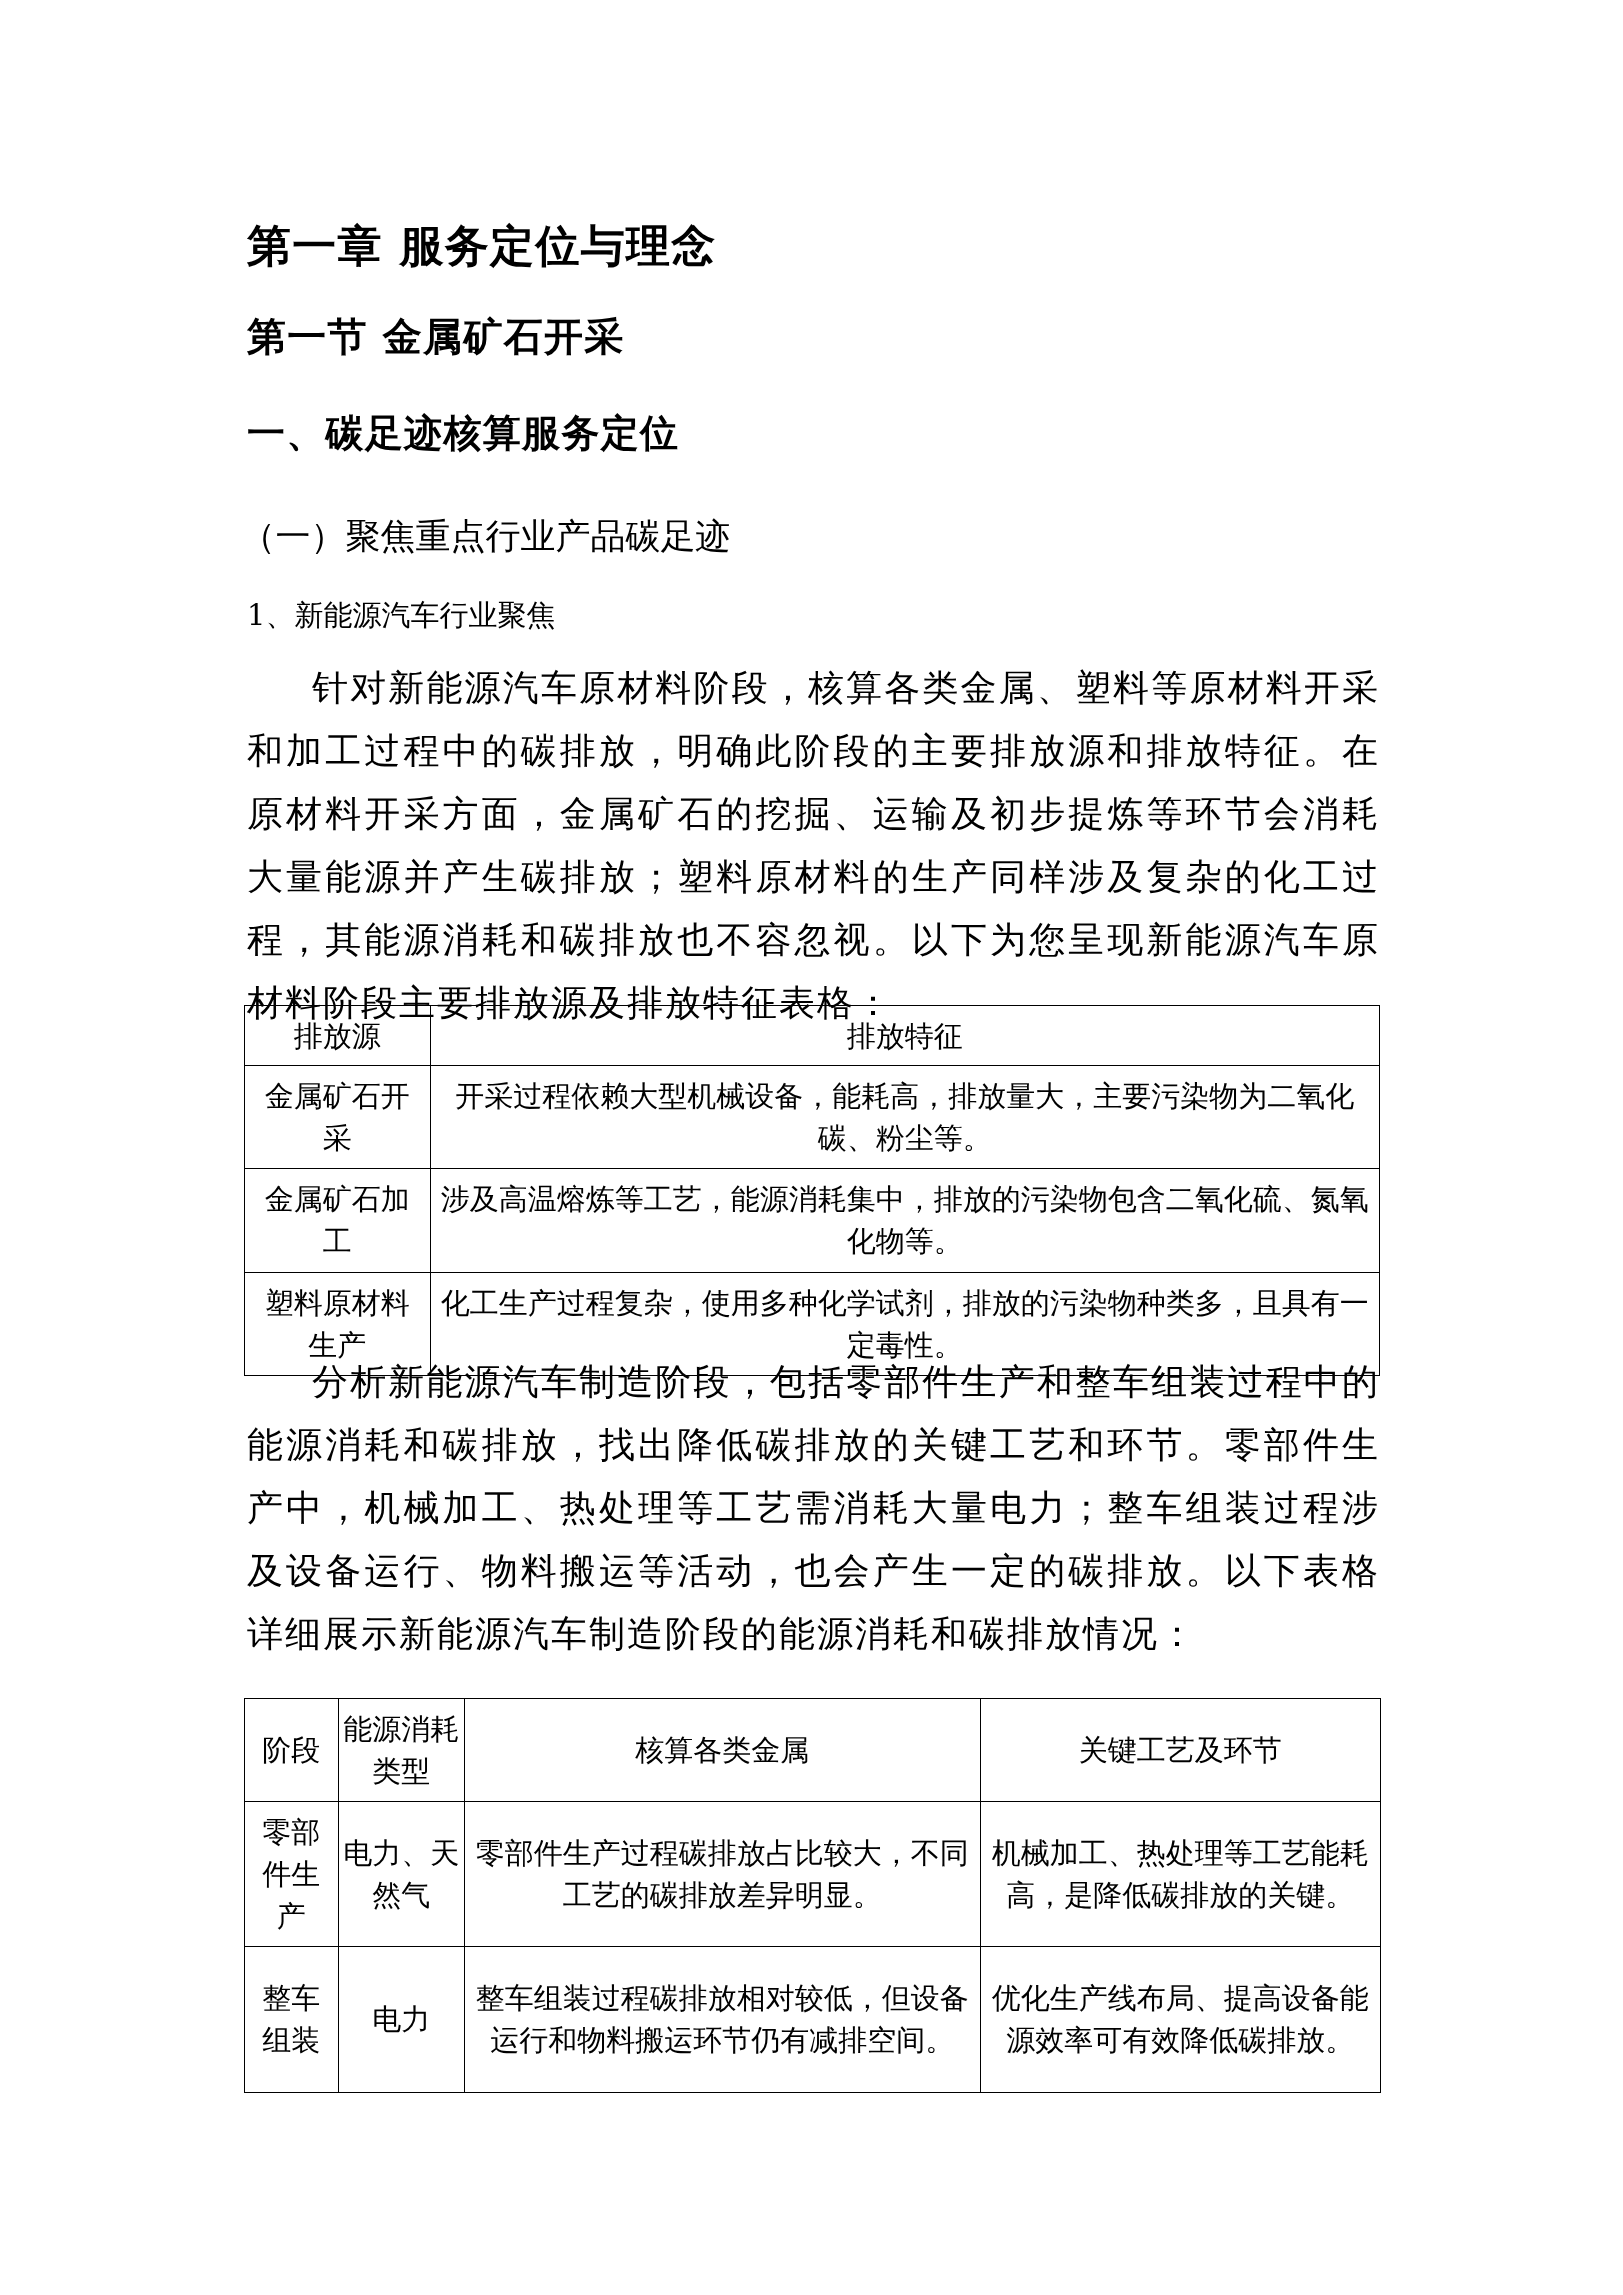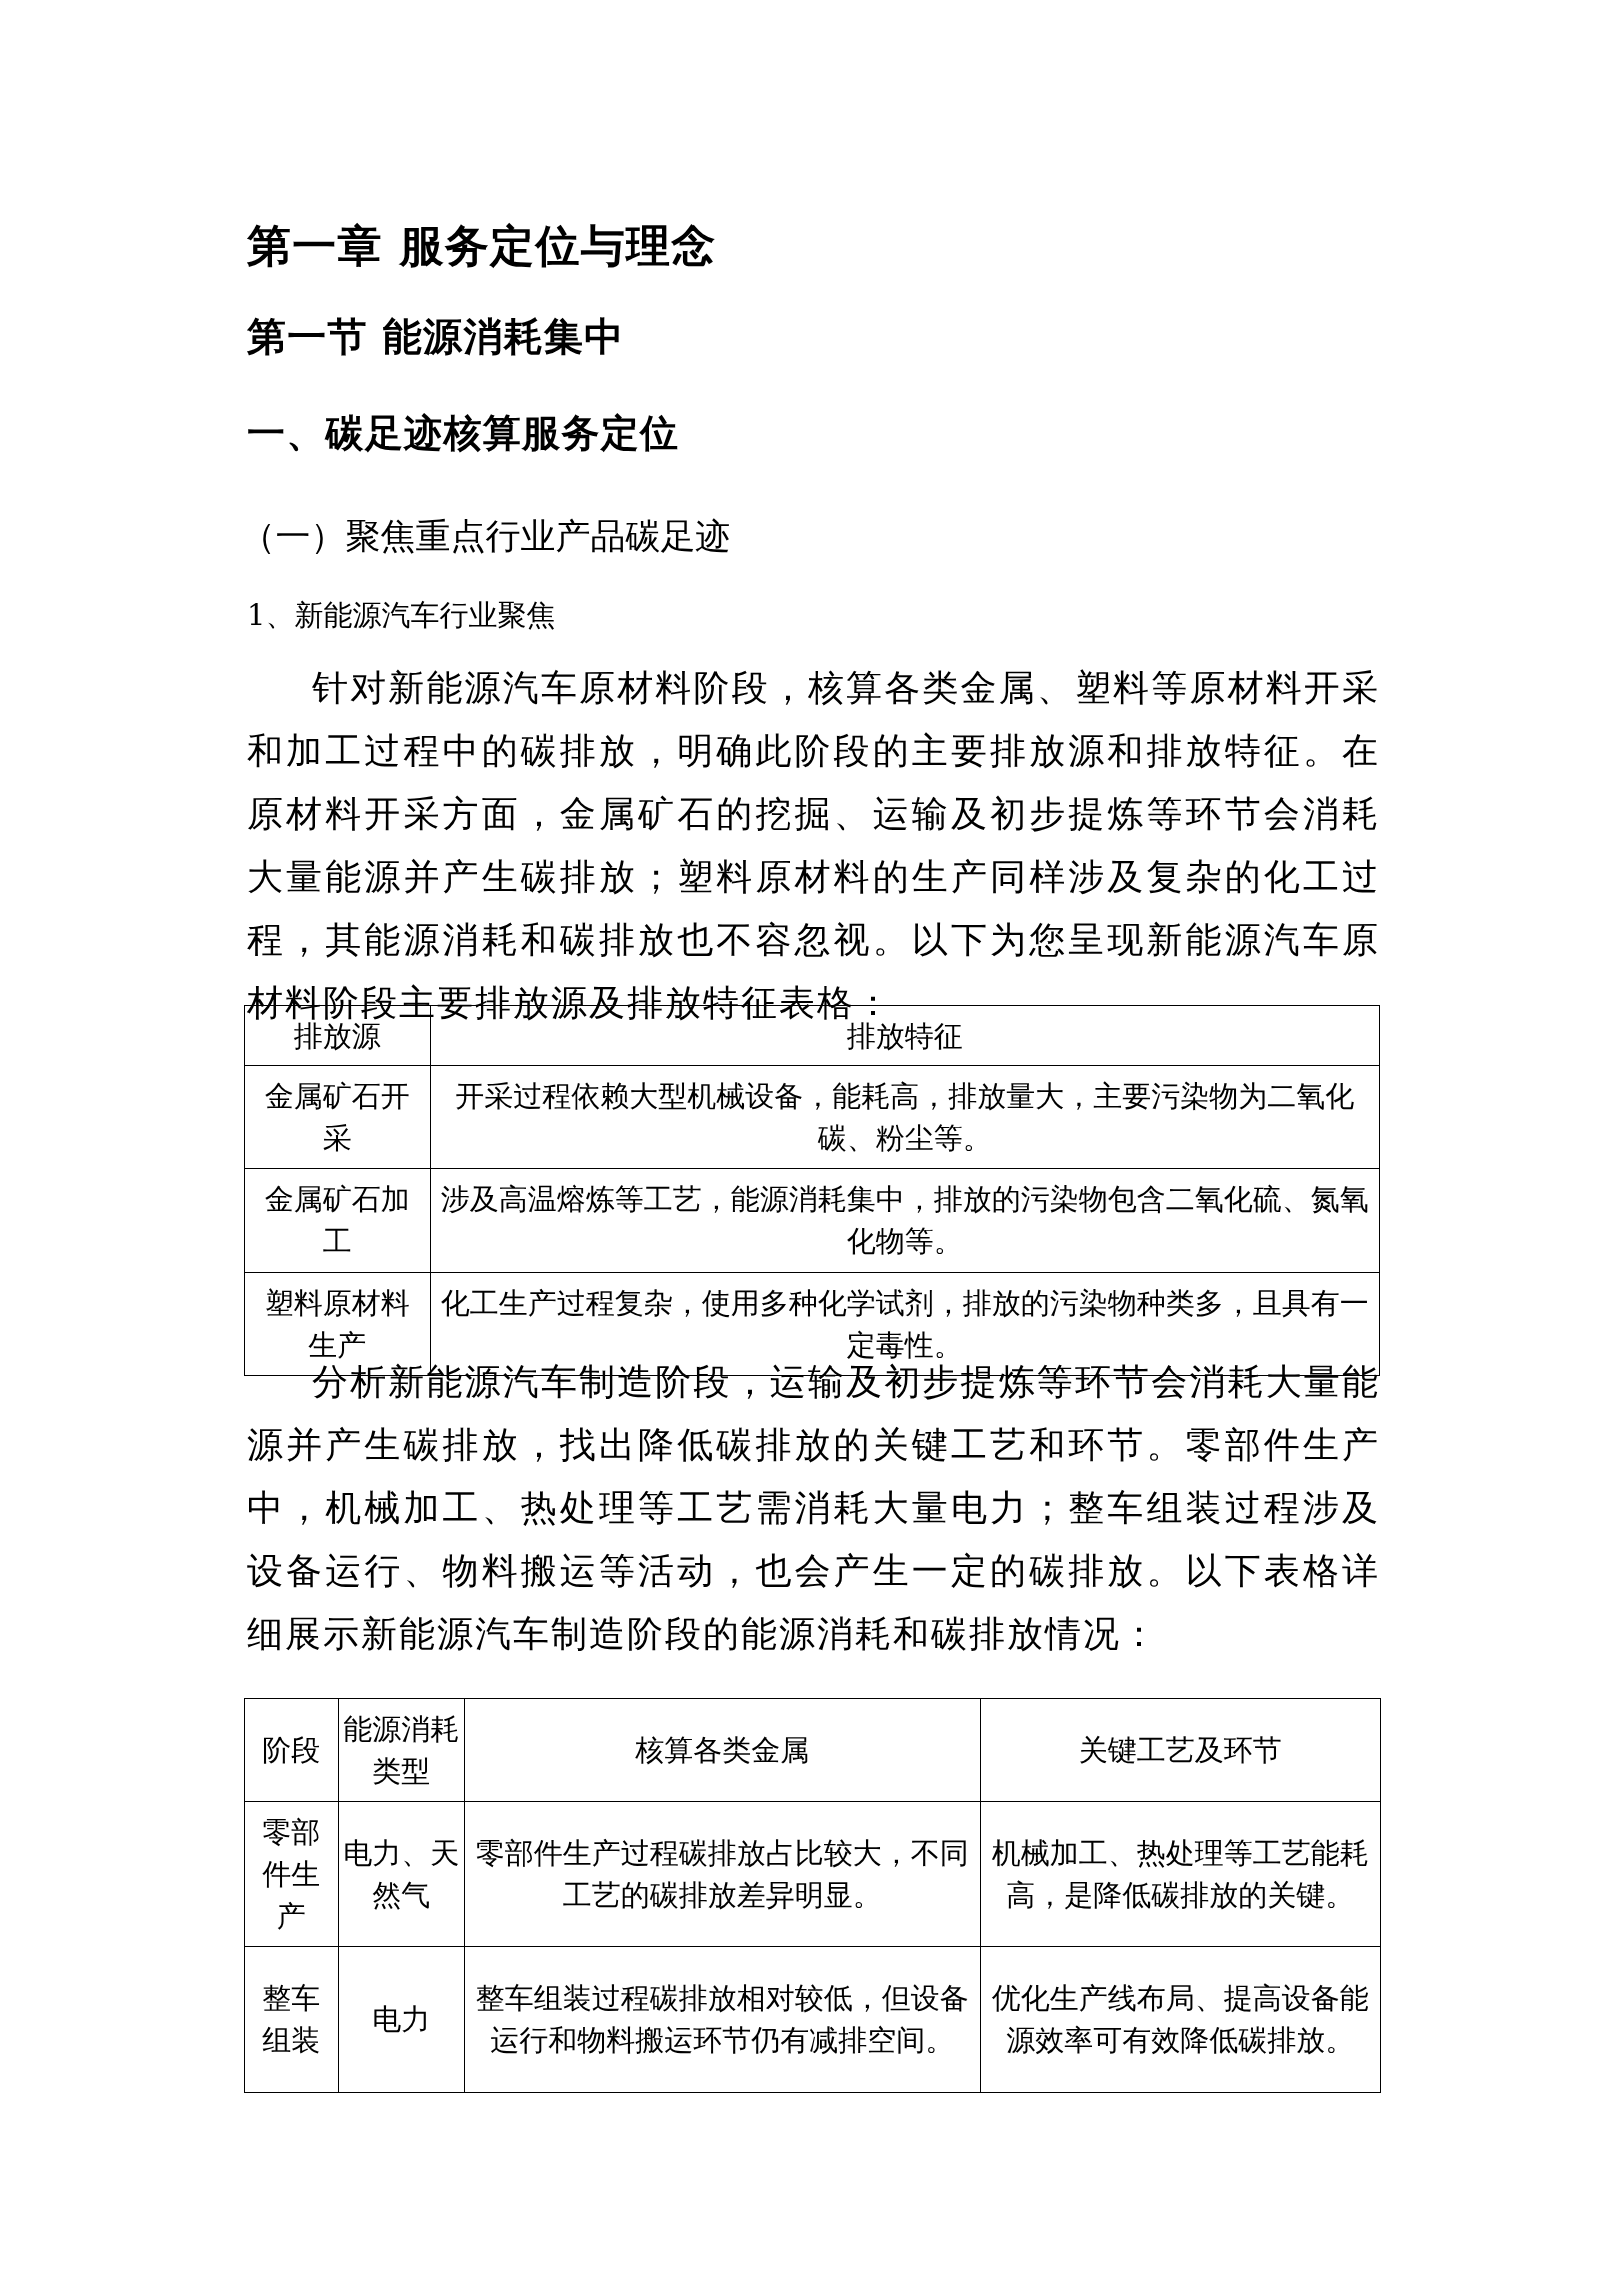--- a/index.html
+++ b/index.html
@@ -74,21 +74,21 @@
   #table2 .r-row1 td { height: 139px; }
   #table2 .r-row2 td { height: 139px; }
   #table2 td { padding: 2.6px 3.9px; }
 </style>
 </head>
 <body>
 
 <div class="page">
 
   <div class="h1">第一章  服务定位与理念</div>
-  <div class="h2">第一节  能源消耗集中</div>
+  <div class="h2">第一节  金属矿石开采</div>
   <div class="h3">一、碳足迹核算服务定位</div>
   <div class="h4">（一）聚焦重点行业产品碳足迹</div>
   <div class="h5">1、新能源汽车行业聚焦</div>
 
   <p class="para para1">针对新能源汽车原材料阶段，核算各类金属、塑料等原材料开采和加工过程中的碳排放，明确此阶段的主要排放源和排放特征。在原材料开采方面，金属矿石的挖掘、运输及初步提炼等环节会消耗大量能源并产生碳排放；塑料原材料的生产同样涉及复杂的化工过程，其能源消耗和碳排放也不容忽视。以下为您呈现新能源汽车原材料阶段主要排放源及排放特征表格：</p>
 
   <table class="doc-table" id="table1">
     <colgroup>
       <col style="width:186px">
       <col style="width:949px">
@@ -106,21 +106,21 @@
       <td>金属矿石加工</td>
       <td>涉及高温熔炼等工艺，能源消耗集中，排放的污染物包含二氧化硫、氮氧化物等。</td>
     </tr>
     <tr class="r-body">
       <td>塑料原材料生产</td>
       <td>化工生产过程复杂，使用多种化学试剂，排放的污染物种类多，且具有一定毒性。</td>
     </tr>
   </tbody>
     </table>
 
-  <p class="para para2">分析新能源汽车制造阶段，运输及初步提炼等环节会消耗大量能源并产生碳排放，找出降低碳排放的关键工艺和环节。零部件生产中，机械加工、热处理等工艺需消耗大量电力；整车组装过程涉及设备运行、物料搬运等活动，也会产生一定的碳排放。以下表格详细展示新能源汽车制造阶段的能源消耗和碳排放情况：</p>
+  <p class="para para2">分析新能源汽车制造阶段，包括零部件生产和整车组装过程中的能源消耗和碳排放，找出降低碳排放的关键工艺和环节。零部件生产中，机械加工、热处理等工艺需消耗大量电力；整车组装过程涉及设备运行、物料搬运等活动，也会产生一定的碳排放。以下表格详细展示新能源汽车制造阶段的能源消耗和碳排放情况：</p>
 
   <table class="doc-table" id="table2">
     <colgroup>
       <col style="width:94px">
       <col style="width:126px">
       <col style="width:516px">
       <col style="width:400px">
     </colgroup>
     <tbody>
         <tr class="r-head">

